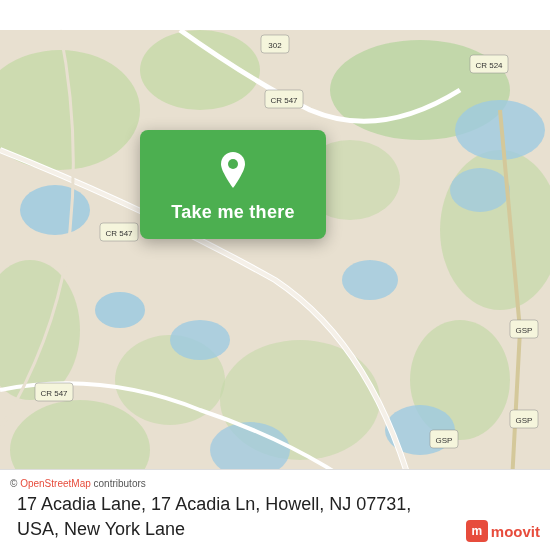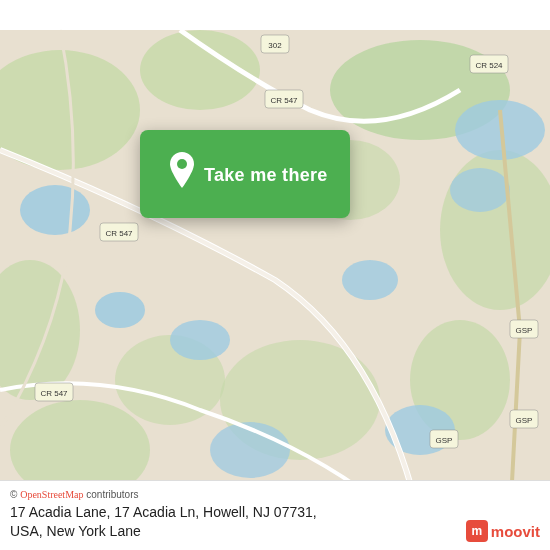--- a/index.html
+++ b/index.html
@@ -23,25 +23,25 @@
       height: 100%;
       position: absolute;
       top: 0; left: 0;
     }
 
     
     #overlay-card {
       position: absolute;
       top: 130px;
       left: 140px;
-      width: 210px;
+      width: 186px;
       background: #4caf50;
       border-radius: 8px;
       display: flex;
-      flex-direction: row;
+      flex-direction: column;
       align-items: center;
       padding: 18px 20px 16px 20px;
       box-shadow: 0 4px 16px rgba(0,0,0,0.3);
       z-index: 10;
     }
 
     #pin-icon {
       width: 44px;
       height: 44px;
       margin-bottom: 10px;
@@ -74,24 +74,25 @@
       min-height: 60px;
     }
 
     #attribution-text {
       font-size: 10px;
       color: #555;
       flex: 1;
     }
 
     #address-text {
-      font-size: 14px;
+      font-size: 18px;
       color: #222;
       margin-top: 3px;
       line-height: 1.4;
+      margin-left: 7px;
     }
 
     #moovit-logo {
       display: flex;
       align-items: center;
       gap: 3px;
       font-size: 15px;
       font-weight: bold;
       color: #e74c3c;
       margin-left: 10px;
@@ -186,21 +187,21 @@
       <path d="M22 4C15.4 4 10 9.4 10 16C10 24 22 40 22 40C22 40 34 24 34 16C34 9.4 28.6 4 22 4Z" fill="#ffffff" stroke="#4caf50" stroke-width="0"></path>
       <circle cx="22" cy="16" r="5" fill="#4caf50"></circle>
     </svg>
 
     <button id="take-me-there-btn">Take me there</button>
   </div>
 
   <div id="bottom-bar">
     <div class="bottom-left">
       <div id="attribution-text">
-        <span>© </span><span style="color:#e74c3c; cursor:pointer;font-family:Liberation Serif, serif;">OpenStreetMap</span><span> contributors</span>
+        <span>© </span><span style="color:#e74c3c; cursor:pointer;">OpenStreetMap</span><span> contributors</span>
       </div>
       <div id="address-text">
         <span>17 Acadia Lane, 17 Acadia Ln, Howell, NJ 07731,</span><br>
         <span>USA, New York Lane</span>
       </div>
     </div>
     <div id="moovit-logo">
       <span class="logo-icon">m</span>
       <span>moovit</span>
     </div>

